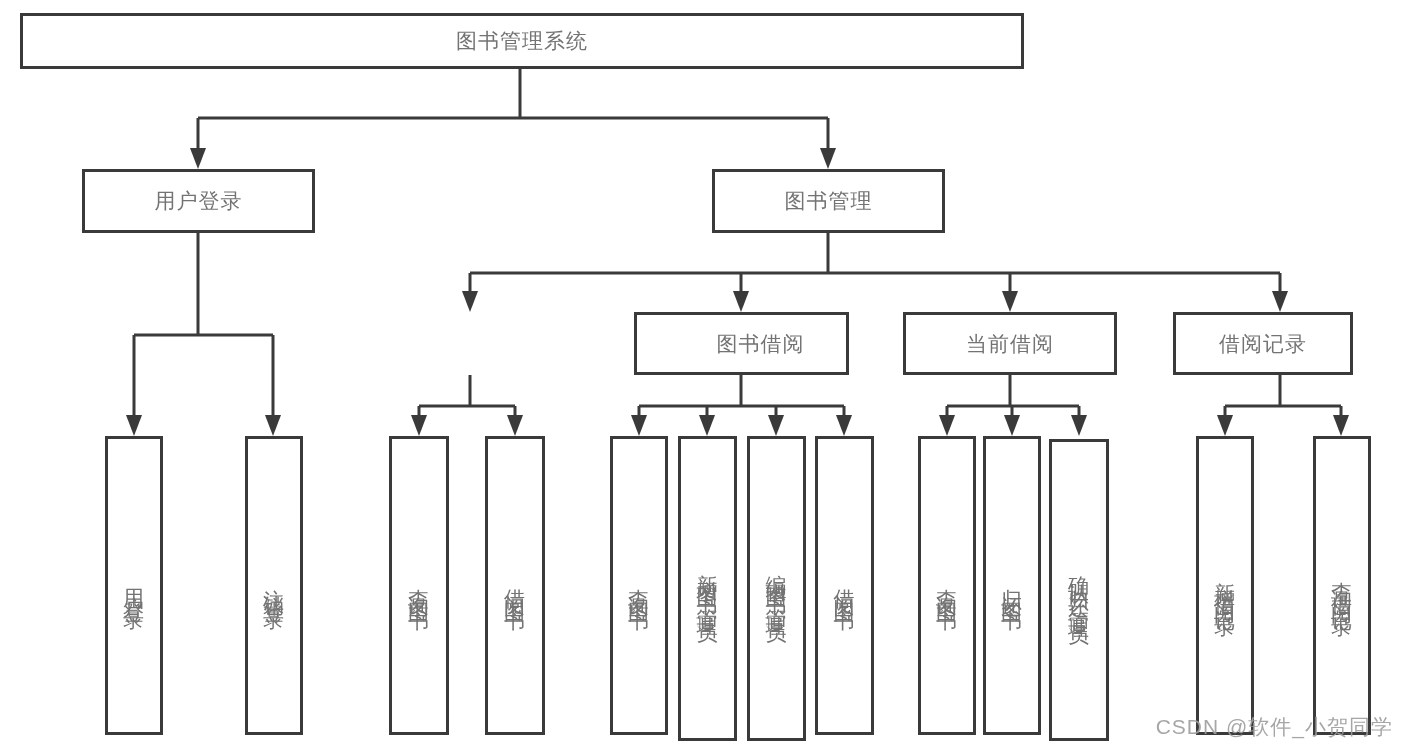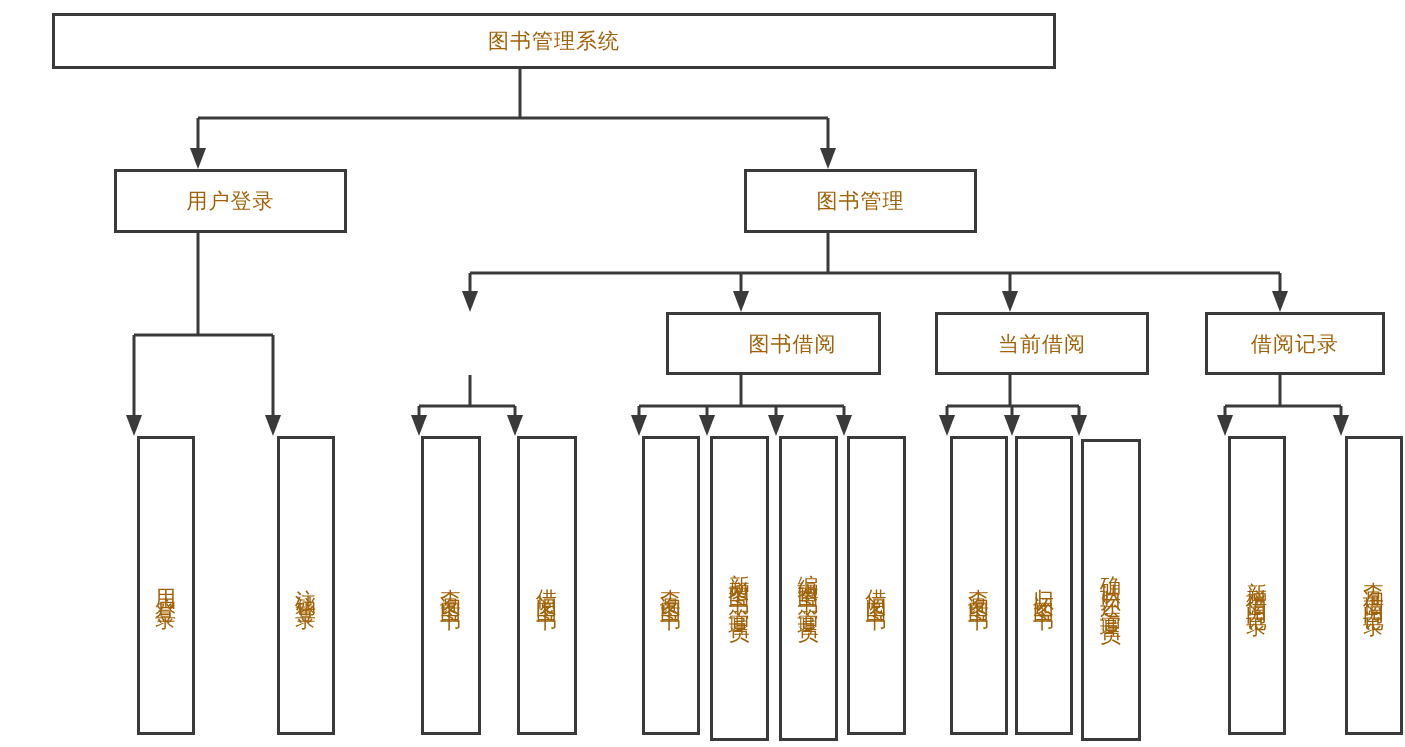--- a/index.html
+++ b/index.html
@@ -14,29 +14,28 @@
   #connectors {
     position: absolute;
     left: 0; top: 0;
     z-index: 0;
   }
   .node {
     position: absolute;
     box-sizing: border-box;
     border: 3px solid #3a3a3a;
     background: #ffffff;
-    color: #a16207;
+    color: #737373;
     display: flex;
     align-items: center;
     justify-content: center;
     font-size: 21px;
     letter-spacing: 1px;
     z-index: 1;
     white-space: nowrap;
-    margin-left: 32px;
   }
   .node.vertical {
     writing-mode: vertical-rl;
     text-orientation: mixed;
     letter-spacing: 7px;
     white-space: normal;
     line-height: 1;
   }
   #watermark {
     position: absolute;
@@ -120,14 +119,15 @@
   <div class="node vertical" style="left:747px; top:436px; width:59px; height:305px;">编辑图书（管理员）</div>
   <div class="node vertical" style="left:815px; top:436px; width:59px; height:299px;">借阅图书</div>
 
   <div class="node vertical" style="left:918px; top:436px; width:58px; height:299px;">查询图书</div>
   <div class="node vertical" style="left:983px; top:436px; width:58px; height:299px;">归还图书</div>
   <div class="node vertical" style="left:1049px; top:439px; width:60px; height:302px;">确认归还（管理员）</div>
 
   <div class="node vertical" style="left:1196px; top:436px; width:58px; height:299px;">新增借阅记录</div>
   <div class="node vertical" style="left:1313px; top:436px; width:58px; height:299px;">查询借阅记录</div>
 
+  <div id="watermark">CSDN @软件_小贺同学</div>
 
 </div>
 
 </body></html>

